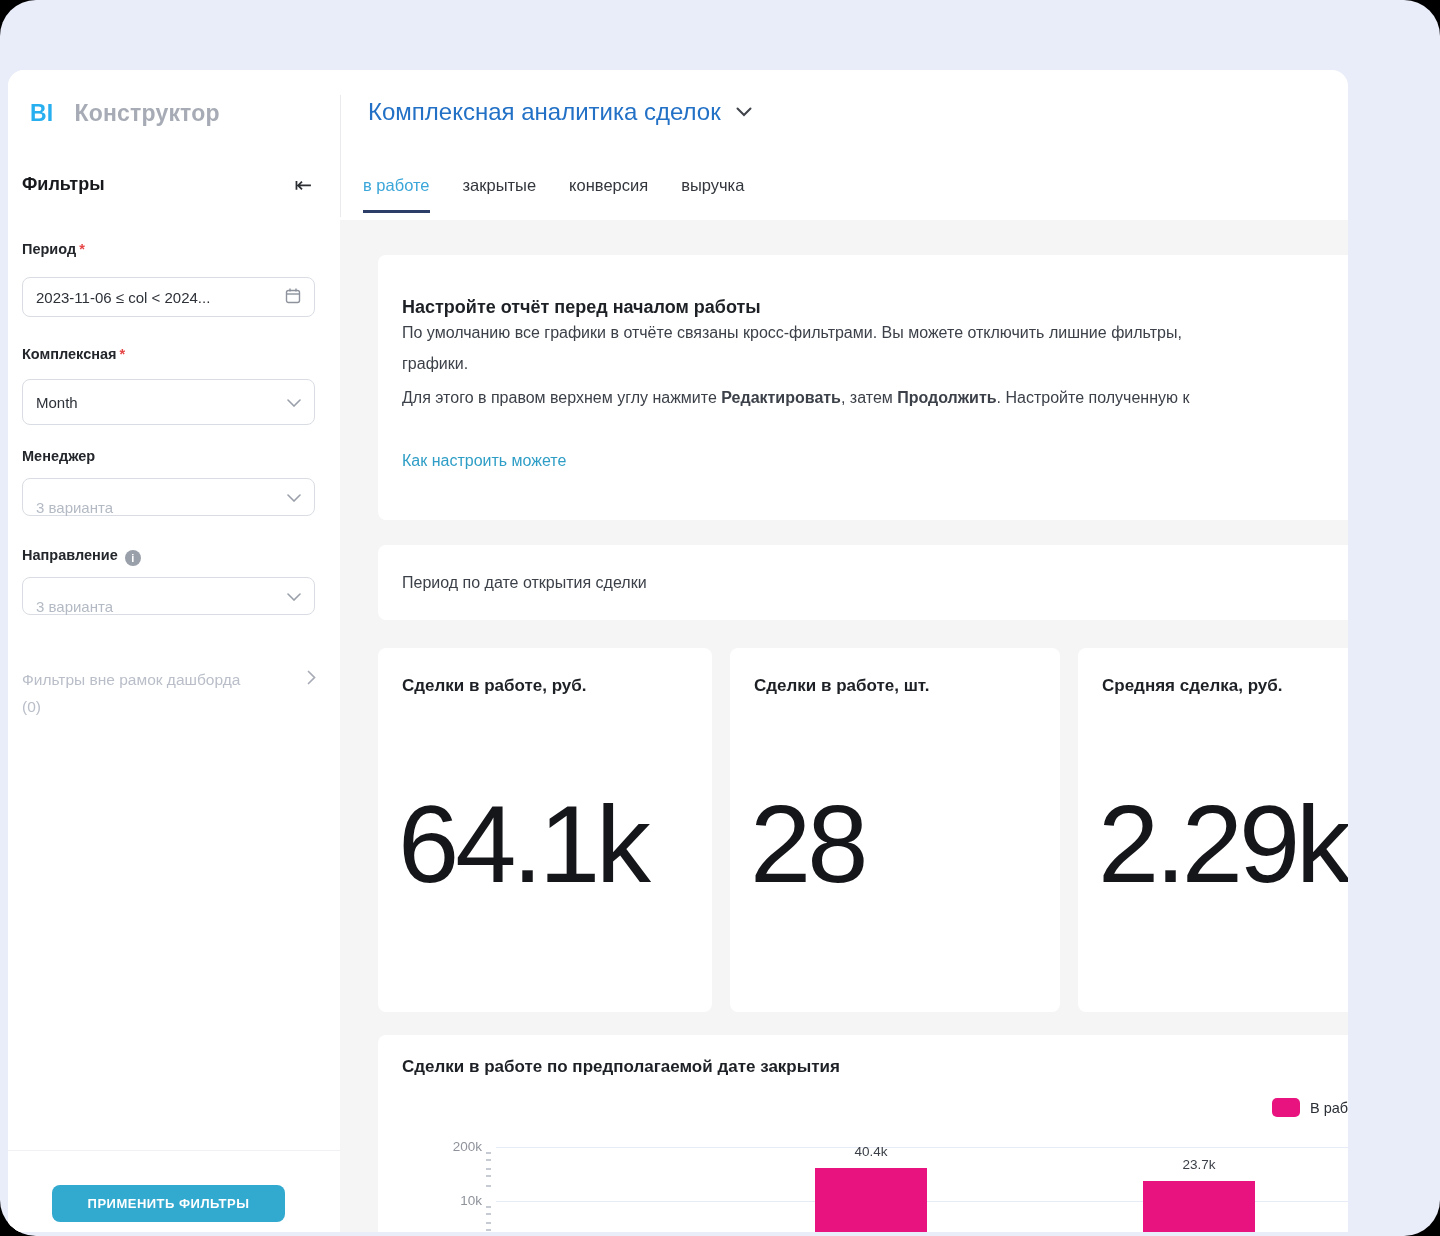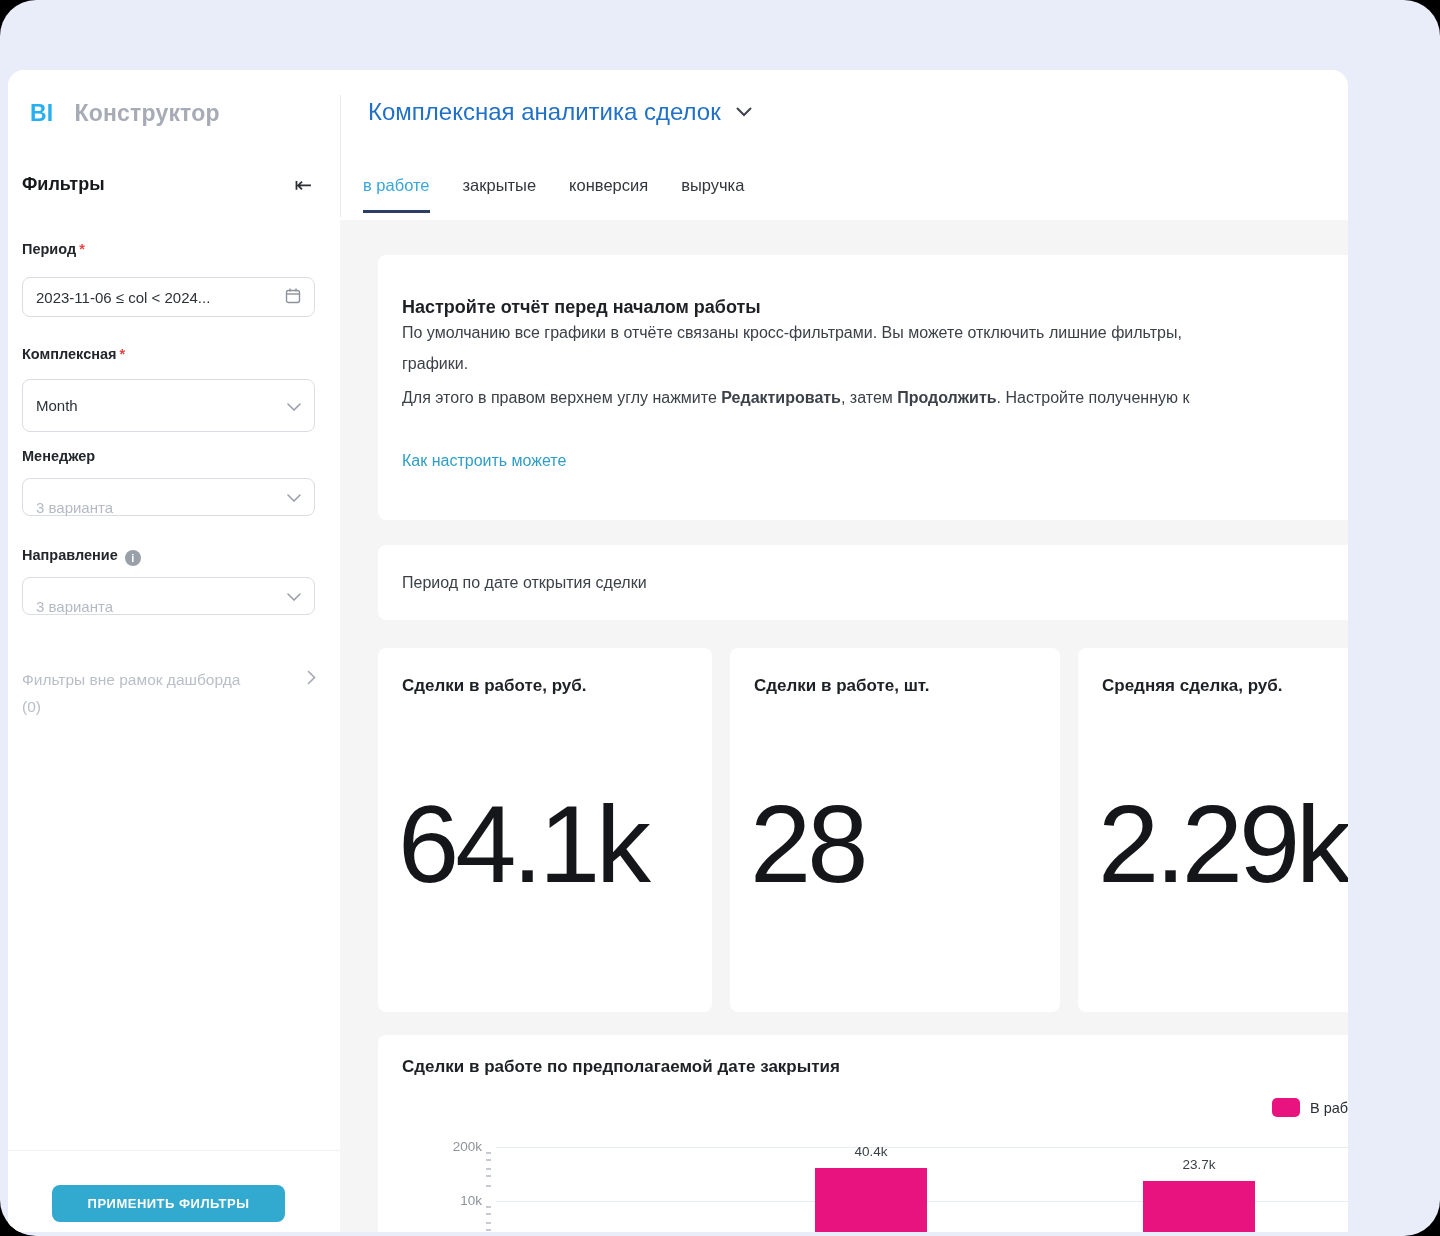--- a/index.html
+++ b/index.html
@@ -123,21 +123,21 @@
               <line x1="1.5" y1="7" x2="14.5" y2="7" stroke="#8d929c" stroke-width="1.4"></line>
               <line x1="5" y1="1.5" x2="5" y2="4.5" stroke="#8d929c" stroke-width="1.4"></line>
               <line x1="11" y1="1.5" x2="11" y2="4.5" stroke="#8d929c" stroke-width="1.4"></line>
             </svg>
         </span>
       </div>
 
       <div class="f-label" style="top:276px;">
         <span>Комплексная</span><span class="req">*</span>
       </div>
-      <div class="f-box" style="top:309px; height:53px;">
+      <div class="f-box" style="top:309px; height:46px;">
         <span class="f-val">Month</span>
         <span>
           <svg width="14" height="8" viewBox="0 0 14 8">
               <polyline points="1,1 7,7 13,1" fill="none" stroke="#9aa0aa" stroke-width="1.6" stroke-linecap="round"></polyline>
             </svg>
         </span>
       </div>
 
       <div class="f-label" style="top:378px;">
         <span>Менеджер</span>

